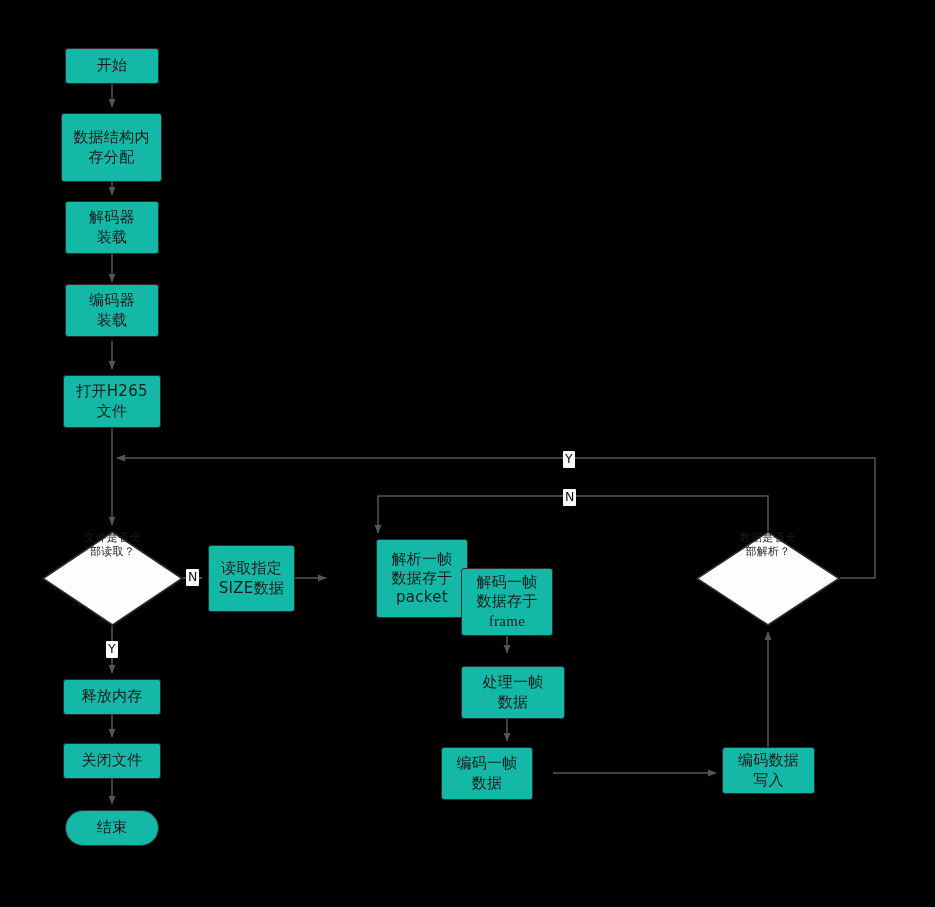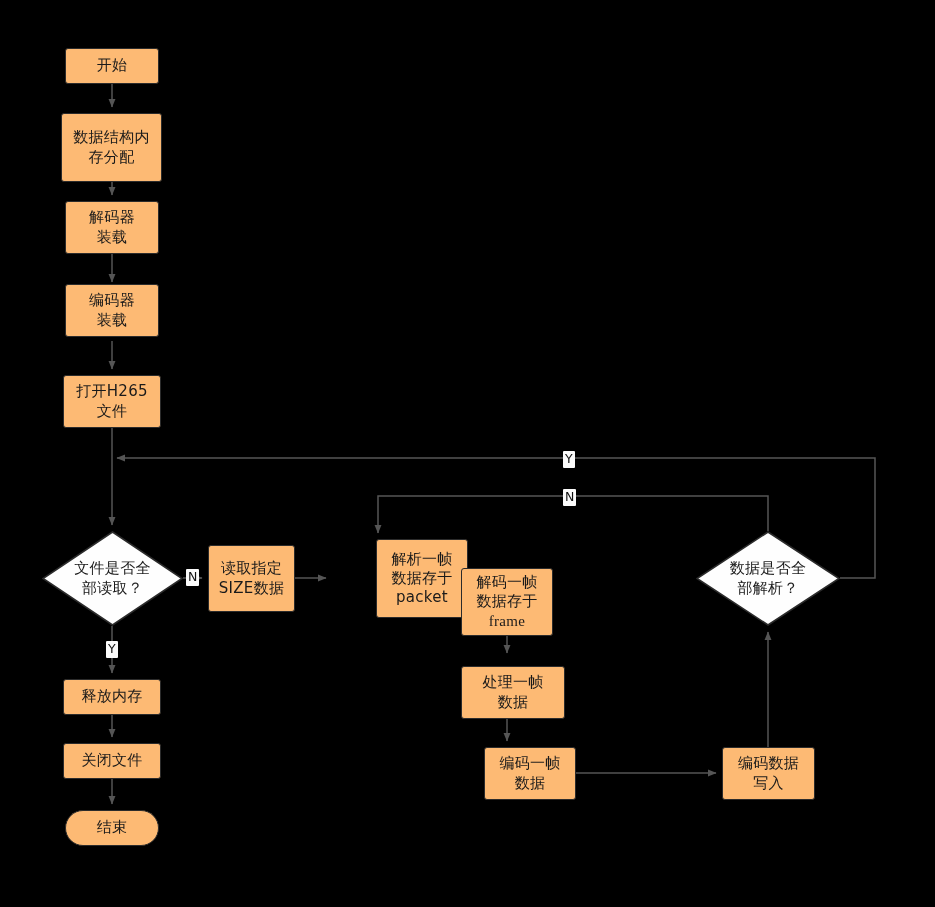--- a/index.html
+++ b/index.html
@@ -1,28 +1,28 @@
 <!DOCTYPE html>
 <html><head>
 <meta charset="utf-8">
 <style>
   html,body{margin:0;padding:0;background:#000;}
   body{width:935px;height:907px;overflow:hidden;
        font-family:"DejaVu Sans","Liberation Sans",sans-serif;}
   #stage{position:relative;width:935px;height:907px;background:#000;}
   #wires{position:absolute;left:0;top:0;width:935px;height:907px;}
-  .node{position:absolute;background:#fdba74;border:1.4px solid #2b2b2b;
+  .node{position:absolute;background:#14b8a6;border:1.4px solid #2b2b2b;
         box-sizing:border-box;display:flex;align-items:center;
         justify-content:center;text-align:center;color:#1a1a1a;
         font-size:15px;line-height:1.28;letter-spacing:.3px;
         border-radius:2px;}
   .node.rounded{border-radius:3px;}
-  .diamond{position:absolute;display:flex;align-items:center;
+  .diamond{position:absolute;display:flex;
            justify-content:center;text-align:center;color:#1a1a1a;
-           font-size:15px;line-height:1.28;letter-spacing:.3px;}
+           font-size:11px;line-height:1.28;letter-spacing:.3px;}
   .diamond .dshape{position:absolute;left:0;top:0;width:100%;height:100%;}
   .diamond .dlabel{position:relative;z-index:2;}
   .edge-label{position:absolute;background:#fbfbfb;color:#111;
               font-size:12.5px;line-height:1;padding:2px 2px;
               border-radius:1px;font-family:"DejaVu Sans","Liberation Sans",sans-serif;}
 </style>
 </head>
 <body>
 
 <div id="stage">
@@ -103,25 +103,25 @@
     <svg class="dshape" viewBox="0 0 144 95" preserveAspectRatio="none">
       <polygon points="72,1 143,47.5 72,94 1,47.5" fill="#fefefe" stroke="#2b2b2b" stroke-width="1.6"></polygon>
     </svg>
     <span class="dlabel">数据是否全<br>部解析？</span>
   </div>
 
   <div class="node rounded" style="left:461px;top:666px;width:104px;height:53px;align-items:center;">
     <span>处理一帧<br>数据</span>
   </div>
 
-  <div class="node rounded" style="left:484px;top:747px;width:92px;height:53px;">
+  <div class="node rounded" style="left:441px;top:747px;width:92px;height:53px;">
     <span>编码一帧<br>数据</span>
   </div>
 
-  <div class="node rounded" style="left:722px;top:747px;width:93px;height:53px;">
+  <div class="node rounded" style="left:722px;top:747px;width:93px;height:47px;">
     <span>编码数据<br>写入</span>
   </div>
 
   <div class="node rounded" style="left:63px;top:679px;width:98px;height:36px;">
     <span>释放内存</span>
   </div>
 
   <div class="node rounded" style="left:63px;top:743px;width:98px;height:36px;">
     <span>关闭文件</span>
   </div>

